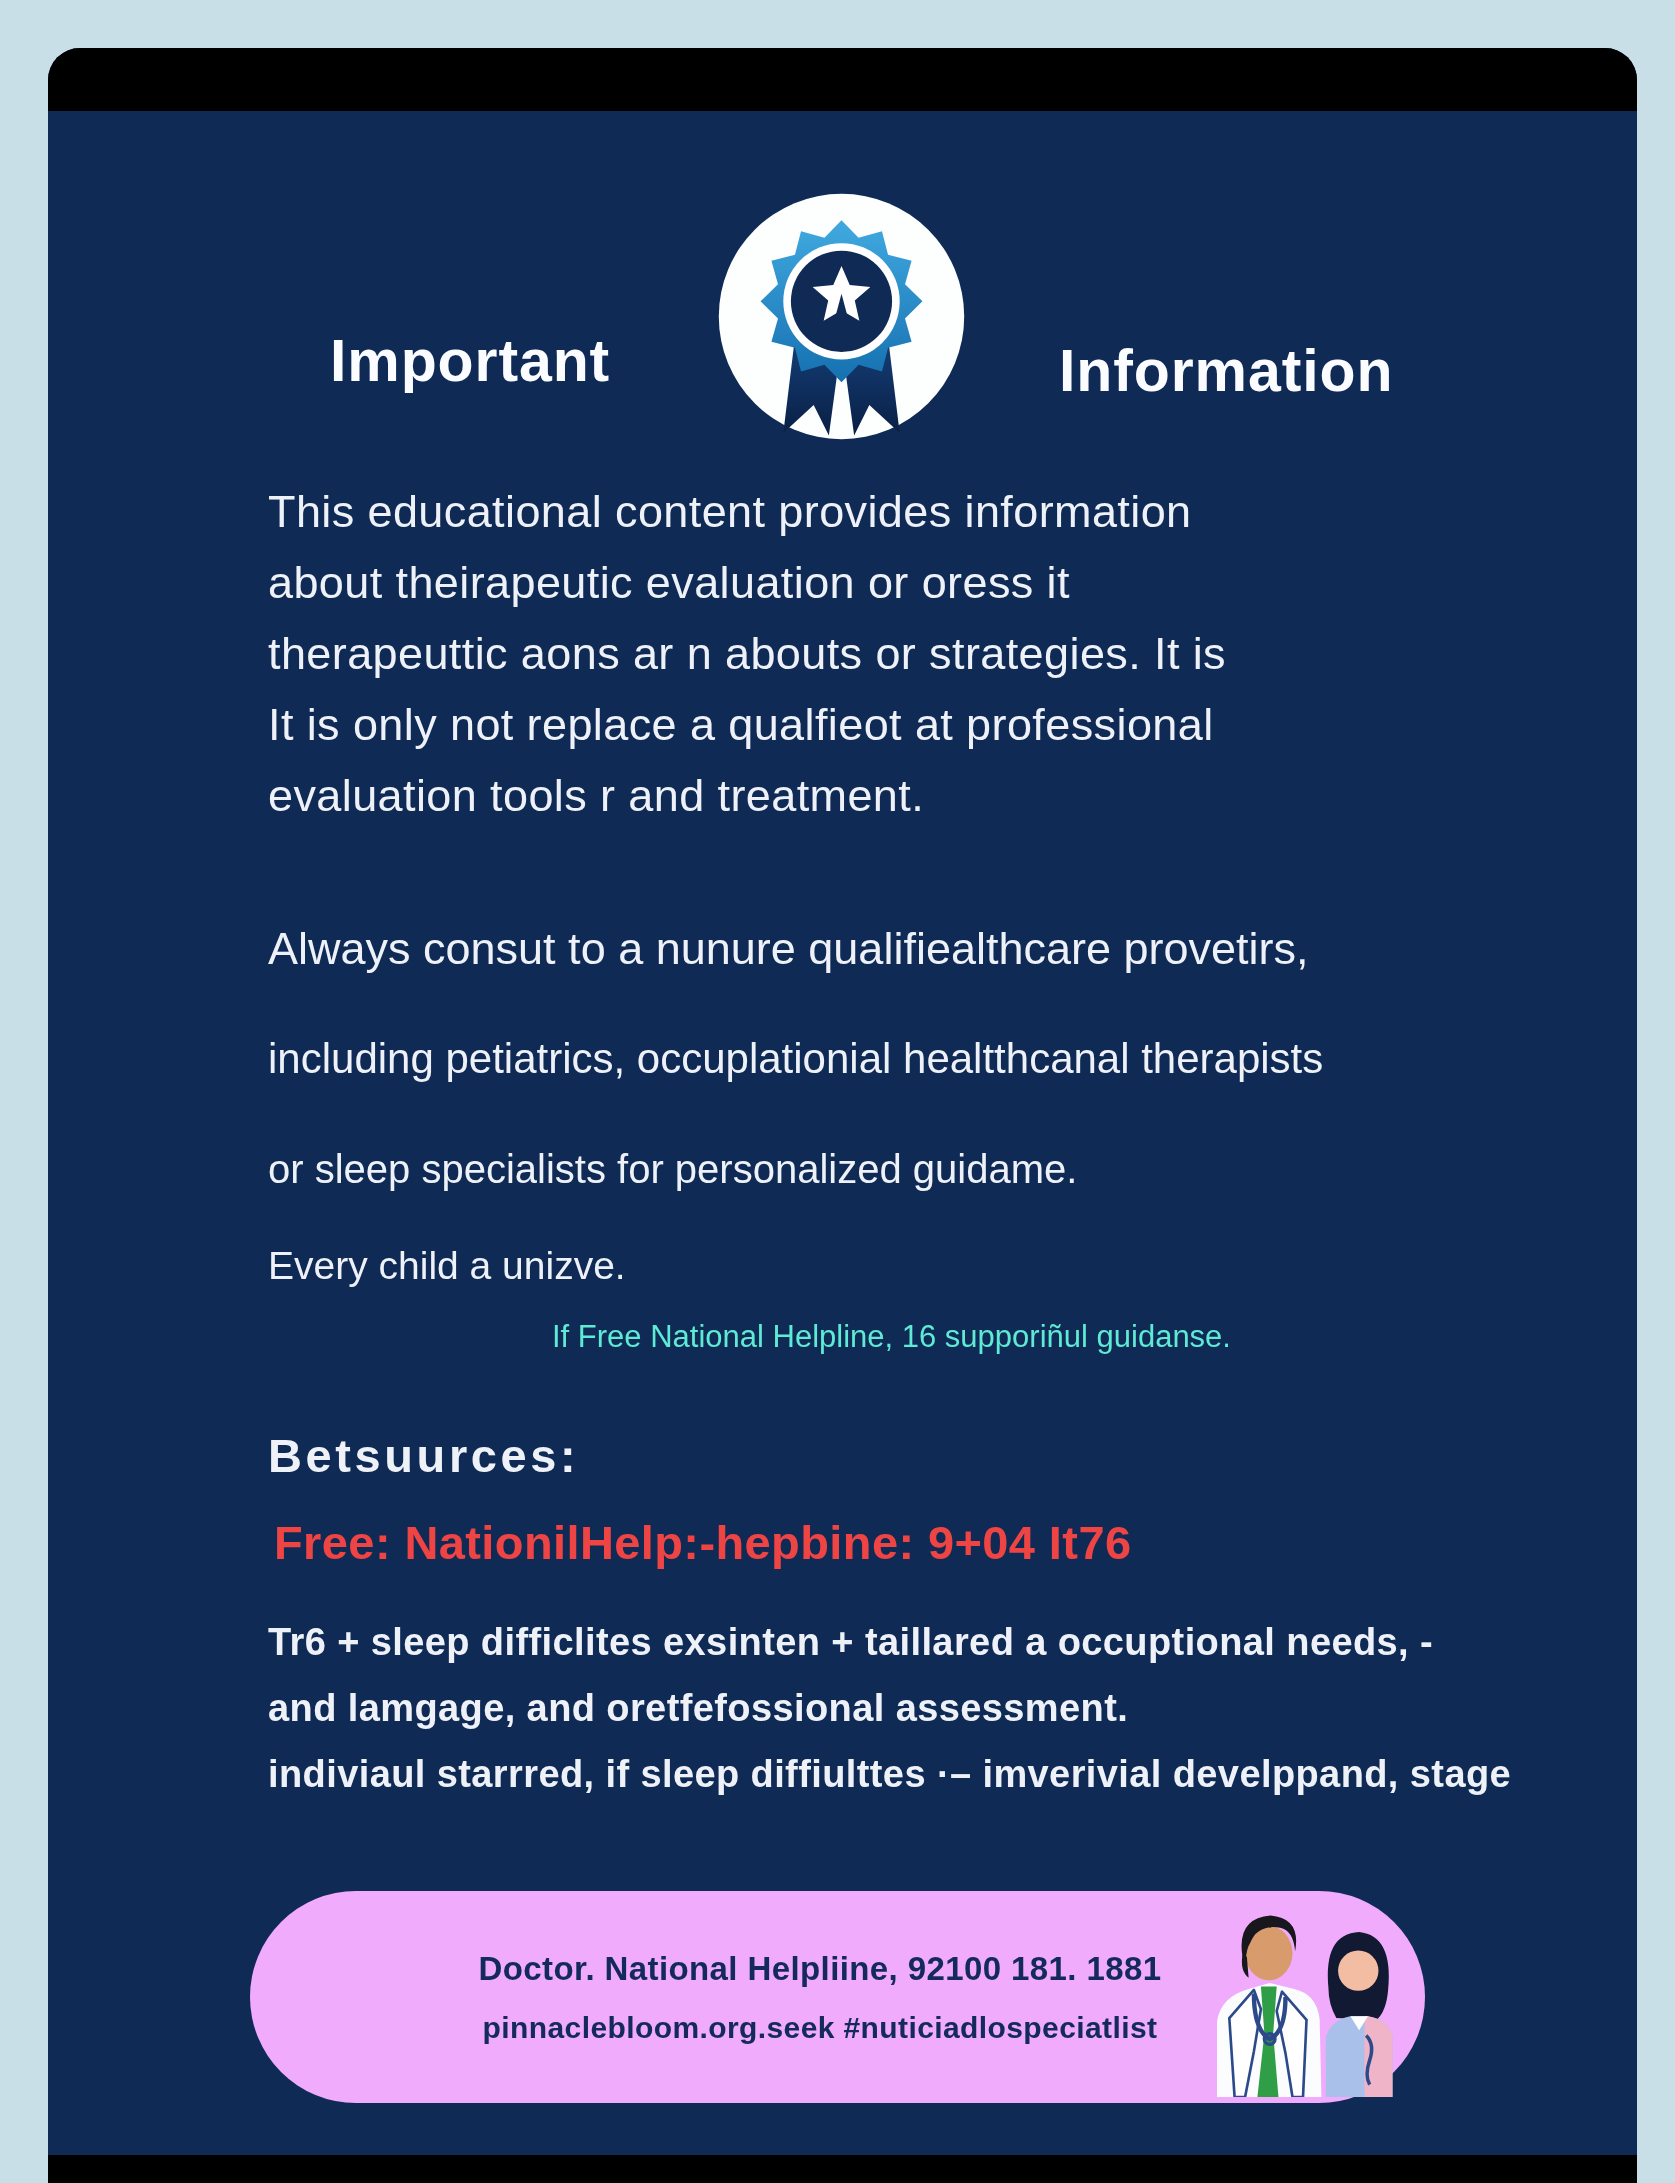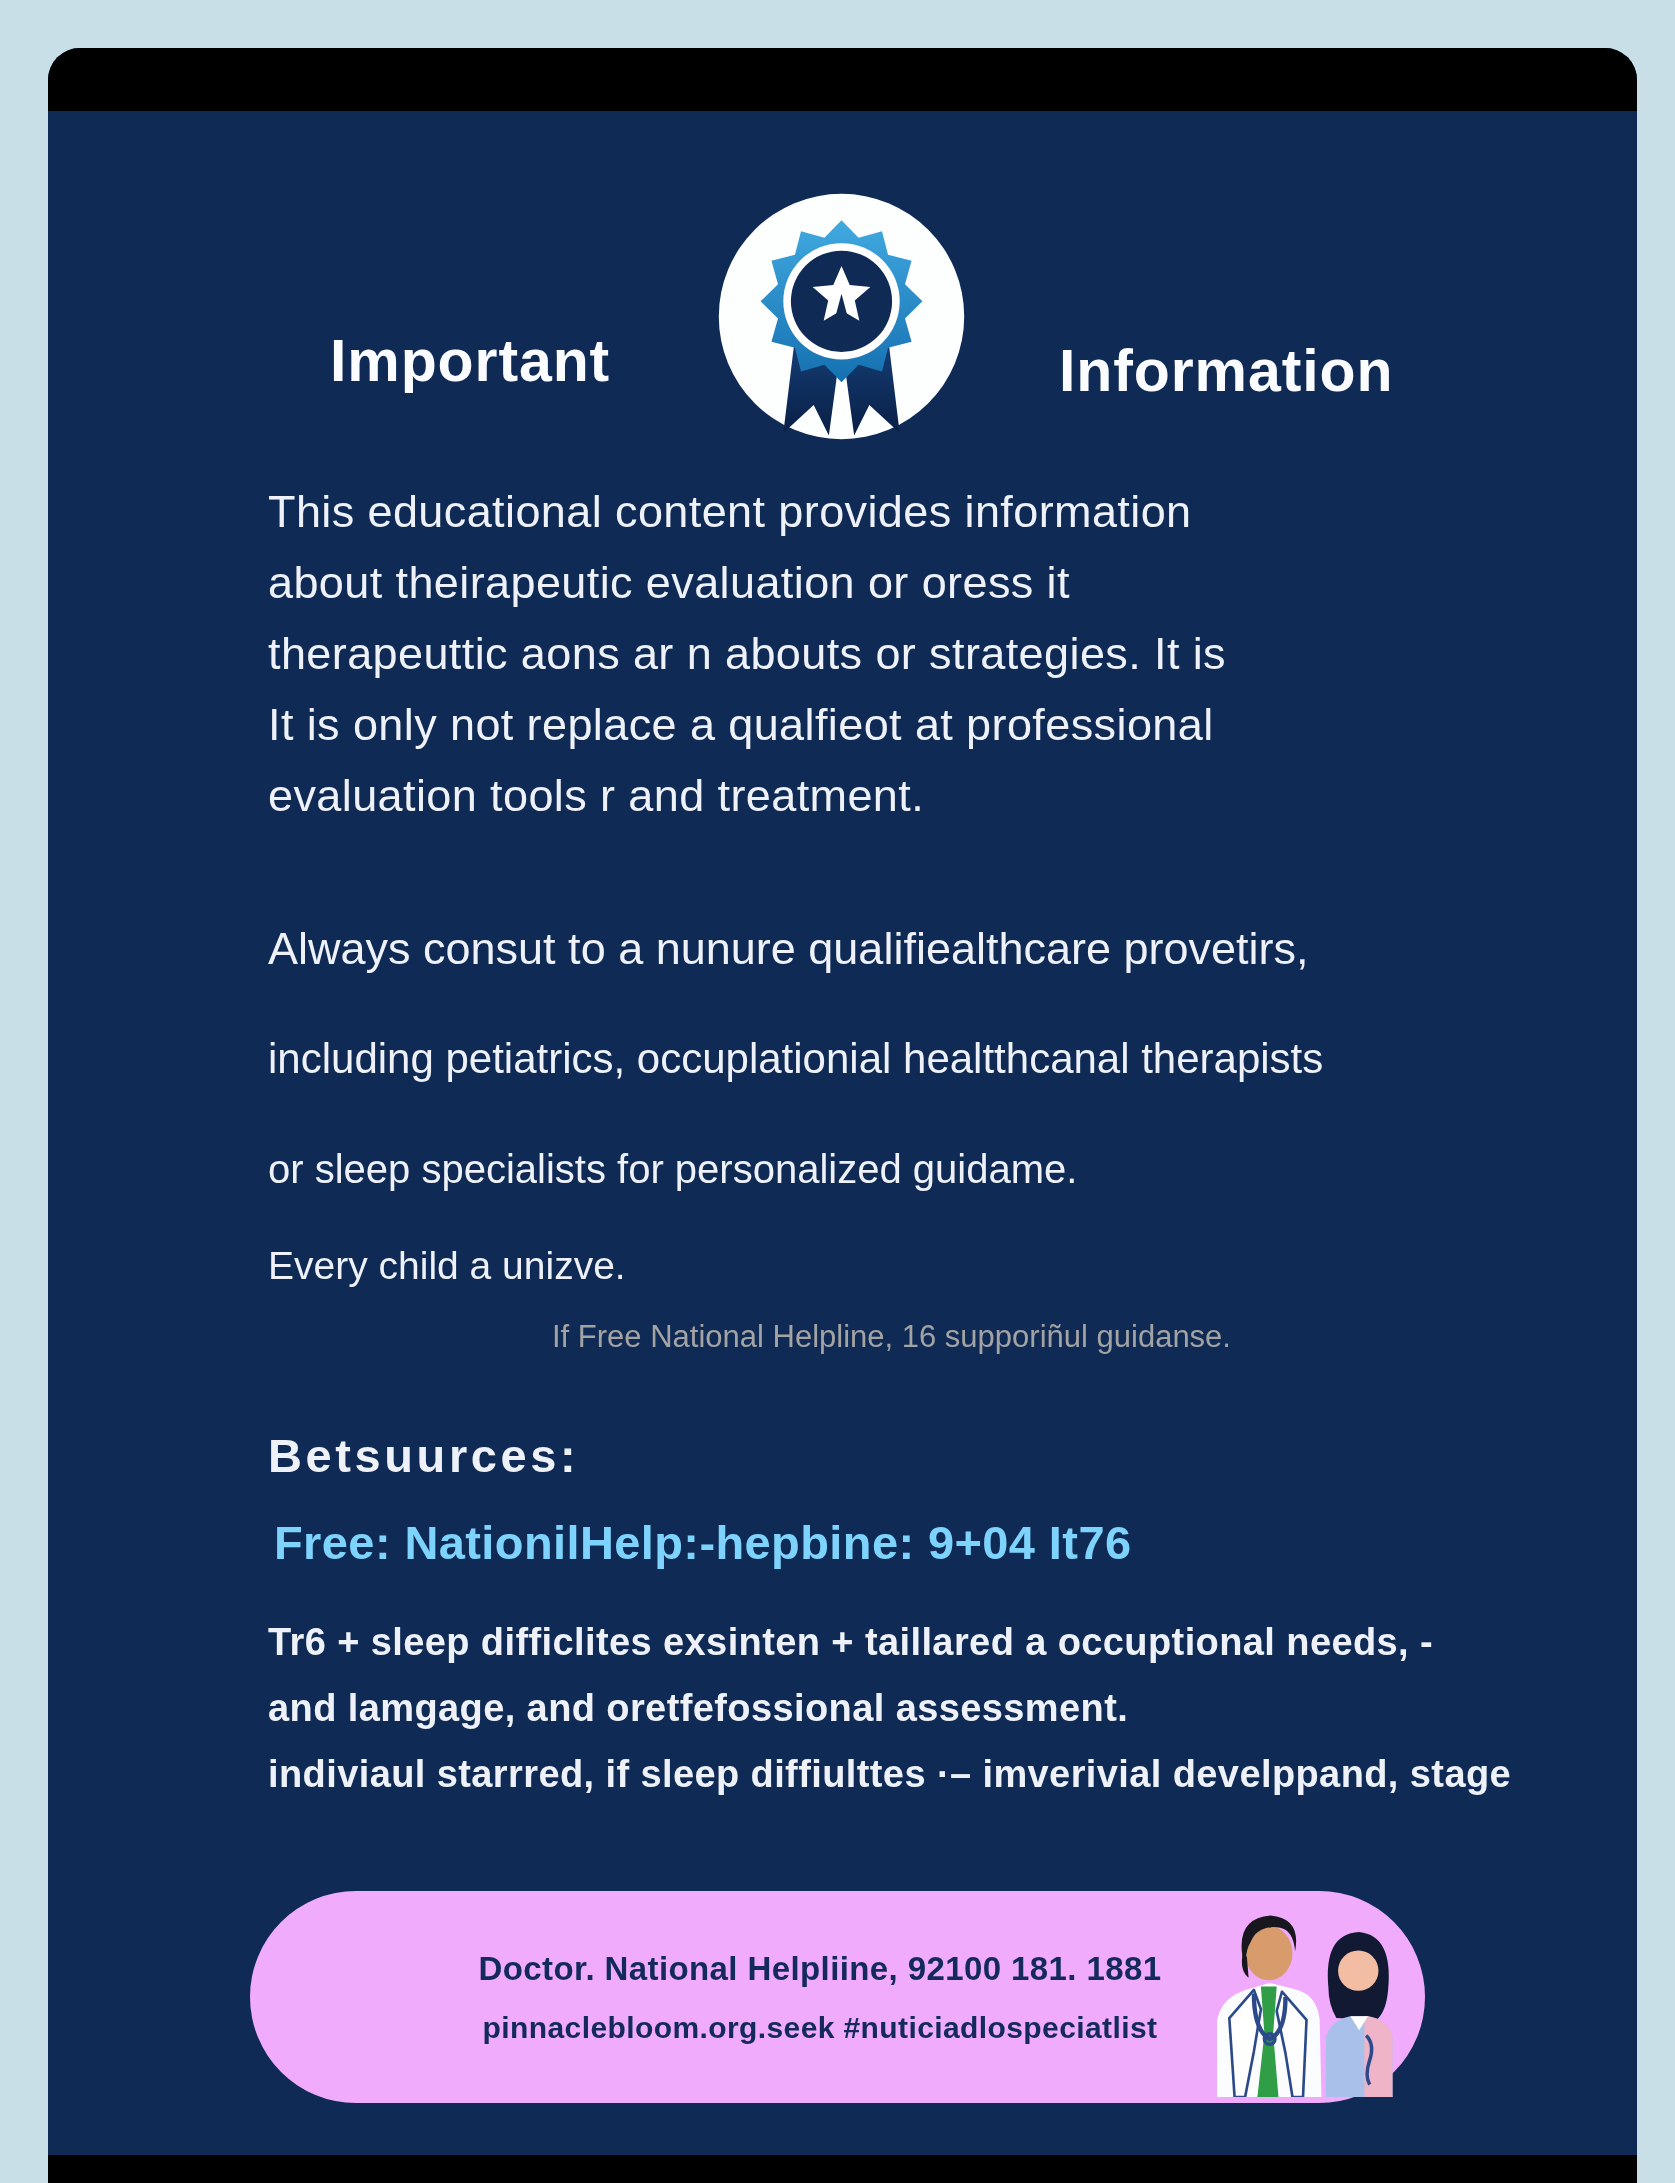--- a/index.html
+++ b/index.html
@@ -17,23 +17,23 @@
   .hdr-right{left:1011px;top:289px;text-align:center;}
   .badge{position:absolute;left:667px;top:142px;width:253px;height:253px;}
 
   
   .p{position:absolute;left:220px;color:#eef2f8;}
   .p1{top:428px;font-size:45px;line-height:71px;letter-spacing:0.4px;}
   .p2{top:846px;font-size:45px;line-height:110px;}
   .p2 .ln:nth-child(2){font-size:42px;}
   .p2 .ln:nth-child(3){font-size:40px;}
   .every{top:1196px;font-size:39px;text-align:center;}
-  .note{left:504px;top:1271px;font-size:31px;color:#a3a3a3;}
+  .note{left:504px;top:1271px;font-size:31px;color:#5eead4;}
   .resources{top:1380px;font-size:47px;font-weight:600;letter-spacing:3.6px;color:#eef2f8;}
-  .freeline{left:226px;top:1467px;font-size:47px;font-weight:bold;letter-spacing:0.4px;color:#7dd3fc;}
+  .freeline{left:226px;top:1467px;font-size:47px;font-weight:bold;letter-spacing:0.4px;color:#ef4444;}
   .p3{top:1561px;font-size:38px;line-height:66px;font-weight:600;letter-spacing:0.4px;}
 
   
   .pill{position:absolute;left:202px;top:1843px;width:1175px;height:212px;background:#f0abfc;border-radius:109px;}
   .pill-text{position:absolute;left:112px;top:0;width:916px;height:100%;display:flex;flex-direction:column;
              justify-content:center;align-items:center;gap:23px;color:#132a5a;font-weight:bold;text-align:center;}
   .pill-l1{font-size:33px;letter-spacing:0.4px;}
   .pill-l2{font-size:30px;letter-spacing:0.4px;}
   .doctors{position:absolute;right:29.5px;top:12.5px;width:193px;height:193px;}
 </style>

